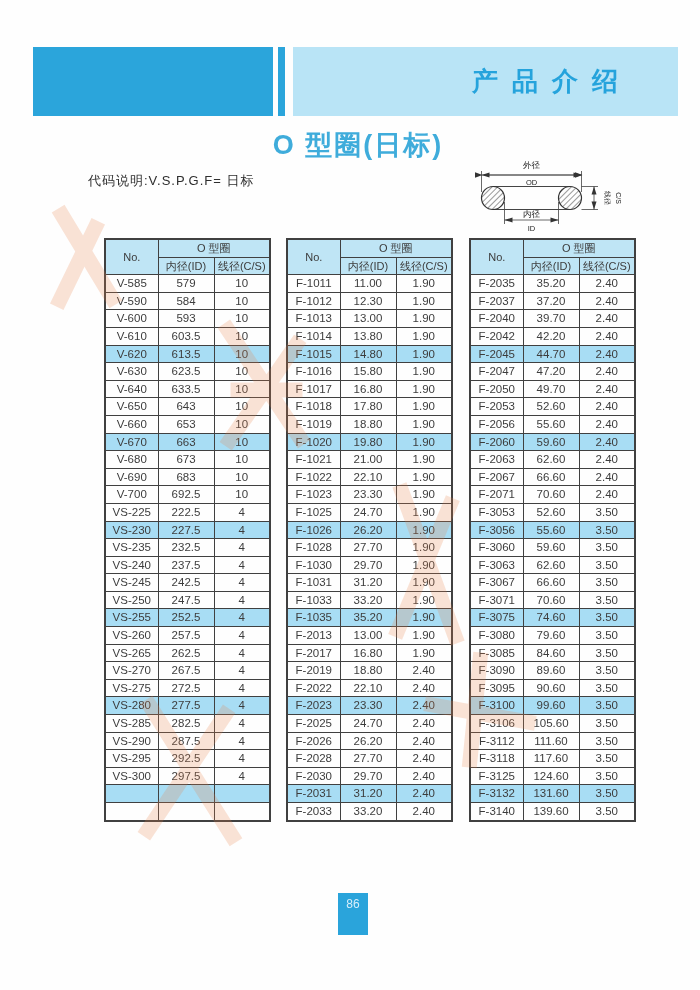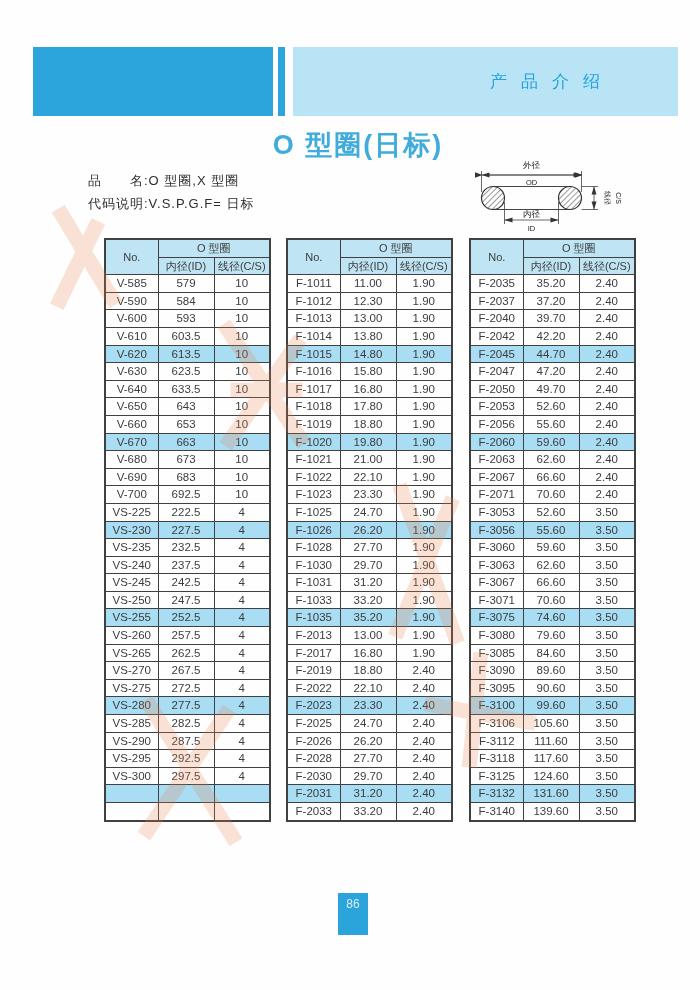--- a/index.html
+++ b/index.html
@@ -10,21 +10,21 @@
   .band{position:absolute;top:47px;height:69px;}
   #band-dark{left:33px;width:240px;background:#2BA5DB;}
   #band-stripe{left:278px;width:7px;background:#2BA5DB;}
   #band-light{left:293px;width:385px;background:#B9E4F6;}
   #company{position:absolute;left:78px;top:47px;width:300px;height:69px;
     display:flex;align-items:center;z-index:3;
     font-size:21px;font-weight:bold;letter-spacing:3px;color:#111;
     font-family:"Liberation Serif","DejaVu Serif",serif;}
   #section-title{position:absolute;left:430px;top:47px;width:230px;height:69px;
     display:flex;align-items:center;justify-content:center;z-index:3;
-    font-size:17px;font-weight:normal;letter-spacing:14px;color:#25A3DC;text-indent:14px;}
+    font-size:26px;font-weight:bold;letter-spacing:14px;color:#25A3DC;text-indent:14px;}
 
   
   #page-title{position:absolute;left:16px;right:0;top:127px;text-align:center;
     font-size:27px;font-weight:bold;letter-spacing:2px;color:#3FACDB;z-index:3;}
 
   
   #info{position:absolute;left:88px;top:169px;font-size:13px;color:#2e2e2e;
     line-height:23px;letter-spacing:1px;z-index:3;}
 
   
@@ -71,21 +71,20 @@
   </svg>
 
   <div class="band" id="band-dark"></div>
   <div class="band" id="band-stripe"></div>
   <div class="band" id="band-light"></div>
   <div id="section-title">产品介绍</div>
 
   <div id="page-title">O 型圈(日标)</div>
 
   <div id="info">
-    <div>品　　名:O 型圈,X 型圈</div>
     <div>代码说明:V.S.P.G.F= 日标</div>
   </div>
 
   <svg id="diagram" width="175" height="80" viewBox="0 0 175 80">
     <defs>
       <pattern id="hatch" patternUnits="userSpaceOnUse" width="4" height="4" patternTransform="rotate(45)">
         <line x1="0" y1="0" x2="0" y2="4" stroke="#555" stroke-width="1.2"></line>
       </pattern>
       <marker id="arr" markerWidth="8" markerHeight="6" refX="7" refY="3" orient="auto" markerUnits="userSpaceOnUse">
         <path d="M0,0 L8,3 L0,6 Z" fill="#333"></path>

